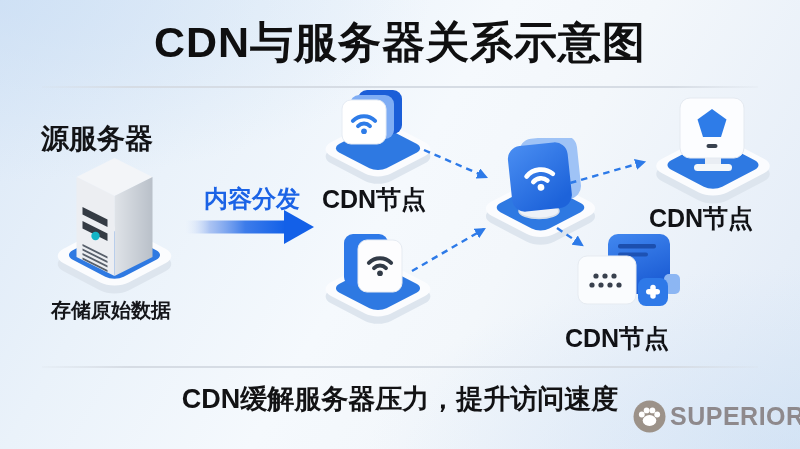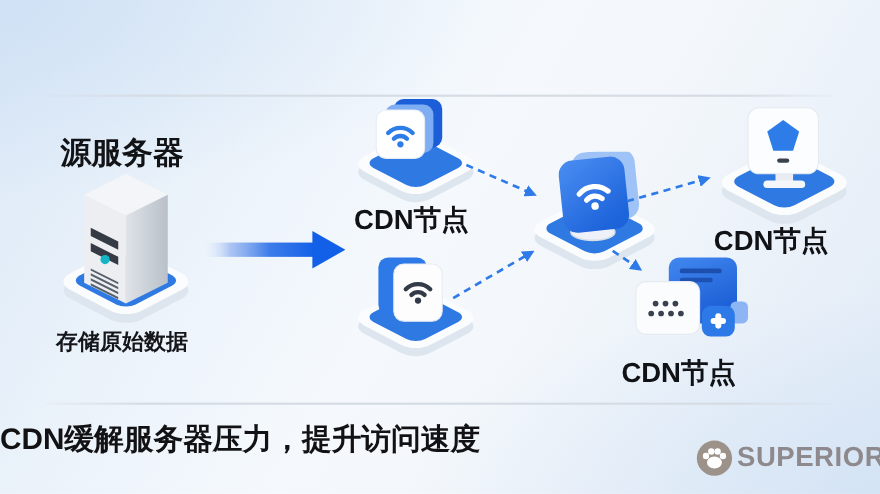--- a/index.html
+++ b/index.html
@@ -13,29 +13,29 @@
       linear-gradient(120deg,#dbe8f7 0%, #eaf2fa 25%, #f5f9fd 48%, #f3f7fb 62%, #e6eef8 88%, #dfeaf6 100%);
   }
   .abs { position:absolute; }
   .page-title {
     left:0; top:16px; width:800px; text-align:center;
     font-size:43px; line-height:52px; font-weight:800; color:#0f0f10; letter-spacing:1px;
   }
   .divider { height:2px; background:linear-gradient(to right, rgba(214,220,227,.15), #d6dce4 12%, #d6dce4 88%, rgba(214,220,227,.15)); }
   .divider-top { left:42px; top:86px; width:716px; }
   .divider-bottom { left:42px; top:366px; width:716px; }
-  .origin-title { left:36px; top:120px; width:150px; text-align:center; font-size:28px; font-weight:800; color:#121316; }
+  .origin-title { left:22px; top:120px; width:150px; text-align:center; font-size:28px; font-weight:800; color:#121316; }
   .origin-caption { left:26px; top:297px; width:170px; text-align:center; font-size:20px; font-weight:700; color:#15161a; }
   .dist-label { left:196px; top:183px; width:112px; text-align:center; font-size:24px; font-weight:800; color:#1b63e6; }
   .node-label { text-align:center; font-size:25px; font-weight:800; color:#111216; }
   .label-cdn-top { left:316px; top:183px; width:116px; }
   .label-cache { left:272px; top:321px; width:196px; font-size:22px; }
   .label-cdn-rt { left:642px; top:202px; width:118px; }
   .label-cdn-rb { left:558px; top:322px; width:118px; }
-  .summary-text { left:0; top:381px; width:800px; text-align:left; font-size:27px; font-weight:800; color:#121214; }
+  .summary-text { left:0; top:381px; width:800px; text-align:center; font-size:27px; font-weight:800; color:#121214; }
   .brand { left:632px; top:399px; display:flex; align-items:center; gap:3px; }
   .brand-name { font-size:25px; font-weight:700; color:#8e898c; letter-spacing:.5px; line-height:35px; }
   .overlay { left:0; top:0; pointer-events:none; }
   svg { display:block; }
 </style>
 </head>
 <body>
 
 <svg width="0" height="0" style="position:absolute" aria-hidden="true">
   <defs>
@@ -73,40 +73,42 @@
       <stop offset="0" stop-color="#f0f6fd" stop-opacity="0.1"></stop>
       <stop offset="0.25" stop-color="#96b4f0" stop-opacity="0.75"></stop>
       <stop offset="0.6" stop-color="#3d7cea"></stop>
       <stop offset="1" stop-color="#1260e8"></stop>
     </linearGradient>
   </defs>
 </svg>
 
 <div class="stage">
 
+  <div class="abs page-title">CDN与服务器关系示意图</div>
   <div class="abs divider divider-top"></div>
 
   <div class="abs origin-title">源服务器</div>
   <svg class="abs" style="left:42px;top:150px" width="145" height="150" viewBox="0 0 145 150">
     <use href="#sym-platform" x="7" y="68" width="131" height="80"></use>
     <g transform="translate(72.5,8)">
       <polygon points="0,0 38,19 0,38 -38,19" fill="#f3f5f8"></polygon>
       <polygon points="0,38 38,19 38,99 0,118" fill="url(#gradSilver)"></polygon>
       <polygon points="-38,19 0,38 0,118 -38,99" fill="#eceef2"></polygon>
       <polygon points="-32,49 -7,61.5 -7,69 -32,56.5" fill="#343b44"></polygon>
       <polygon points="-32,63 -7,75.5 -7,83 -32,70.5" fill="#343b44"></polygon>
       <circle cx="-19" cy="78" r="4.2" fill="#14b5c6"></circle>
       <polygon points="-32,86 -7,98.5 -7,100.5 -32,88" fill="#575f6a"></polygon>
       <polygon points="-32,90.5 -7,103 -7,105 -32,92.5" fill="#575f6a"></polygon>
       <polygon points="-32,95 -7,107.5 -7,109.5 -32,97" fill="#575f6a"></polygon>
       <polygon points="-32,99.5 -7,112 -7,114 -32,101.5" fill="#575f6a"></polygon>
     </g>
   </svg>
   <div class="abs origin-caption">存储原始数据</div>
 
+  <div class="abs dist-label">内容分发</div>
   <svg class="abs" style="left:184px;top:206px" width="130" height="42" viewBox="0 0 130 42">
     <rect x="0" y="14.5" width="102" height="13" fill="url(#gradArrow)"></rect>
     <polygon points="100,4 130,21 100,38" fill="#1360e8"></polygon>
   </svg>
 
   <svg class="abs" style="left:318px;top:88px" width="120" height="100" viewBox="0 0 120 100">
     <use href="#sym-platform" x="0" y="26" width="120" height="74"></use>
     <rect x="40" y="2" width="44" height="44" rx="9" fill="#1b5ed8"></rect>
     <rect x="32" y="7" width="44" height="44" rx="9" fill="#7fadf4"></rect>
     <rect x="24" y="12" width="44" height="44" rx="9" fill="#ffffff" stroke="#e6ecf4" stroke-width="1"></rect>

